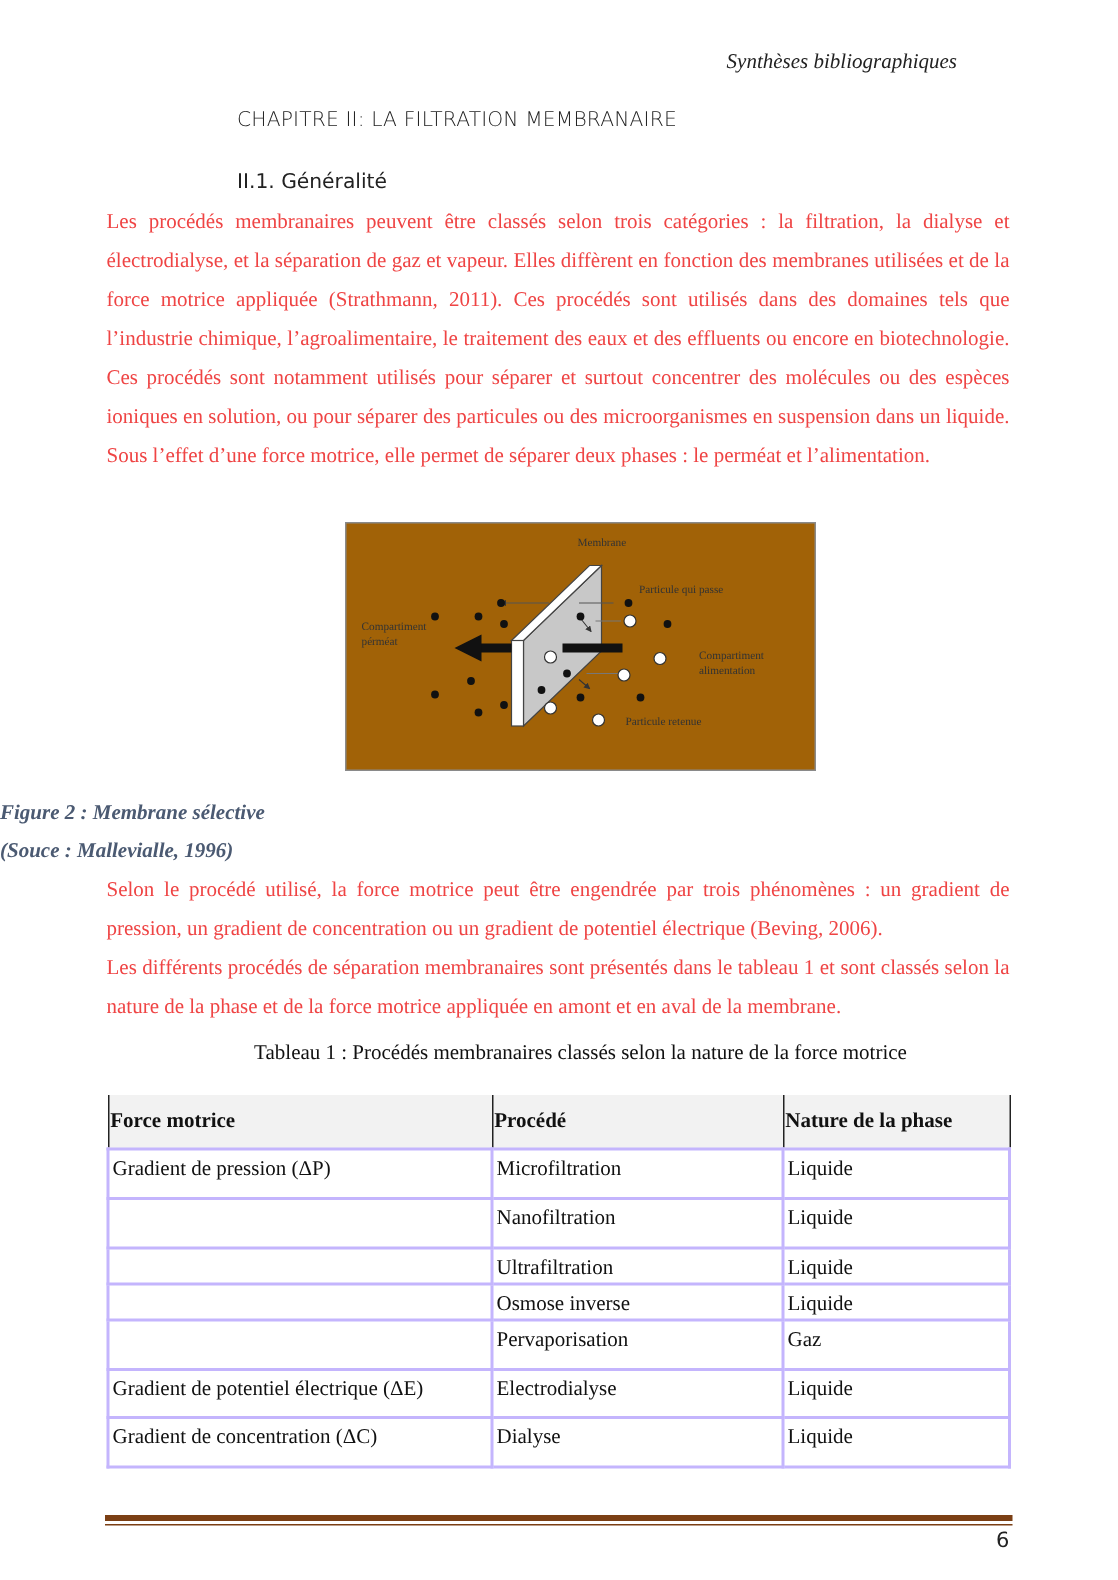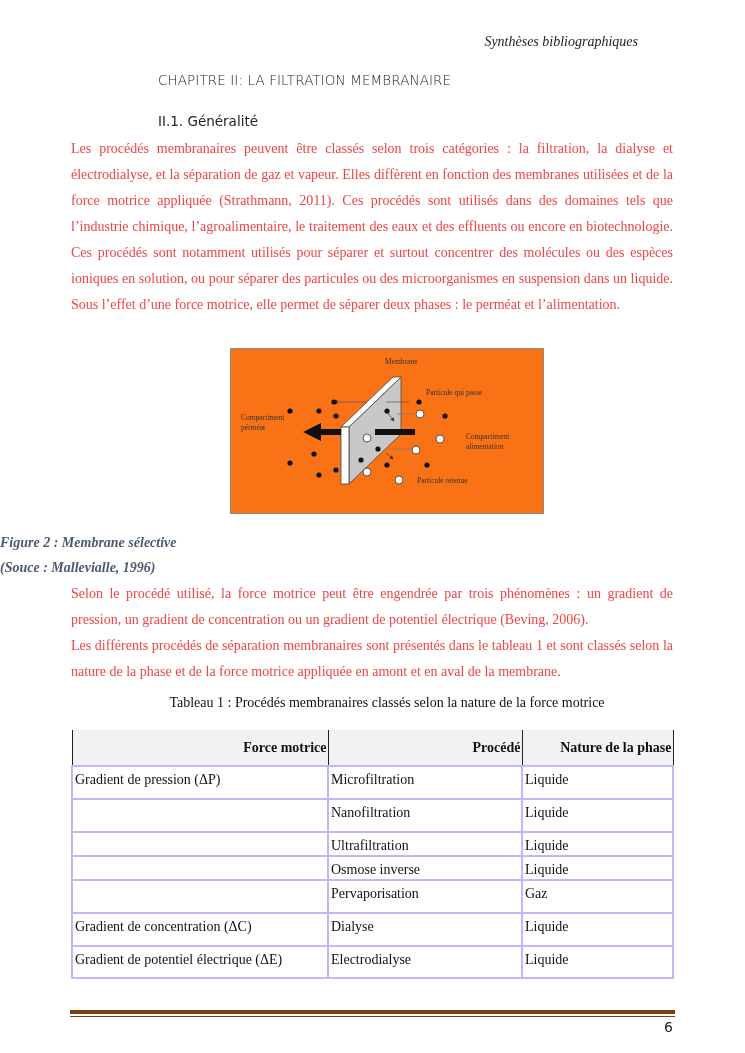--- a/index.html
+++ b/index.html
@@ -3,29 +3,29 @@
 <meta charset="utf-8">
 <style>
   html, body { margin:0; padding:0; background:#ffffff; }
   body { width:745px; height:1053px; position:relative; overflow:hidden; color:#111; font-family:"Liberation Serif", serif; }
   .running-head { position:absolute; top:34px; right:107px; font-style:italic; font-size:14px; color:#222; }
   .chapter { position:absolute; left:158px; top:72px; font-family:"DejaVu Sans", sans-serif; font-size:13.5px; color:#222; letter-spacing:0.1px; font-weight:300; }
   .section { position:absolute; left:158px; top:113px; font-family:"DejaVu Sans", sans-serif; font-size:13.5px; color:#222; }
   .para { position:absolute; left:71px; width:602px; font-size:14px; line-height:26px; text-align:justify; color:#ef4444; }
   .para p { margin:0; }
   .p1 { top:136px; }
-  .figure { position:absolute; left:230px; top:348px; width:312px; height:164px; border:1px solid #8a8a8a; background:#f97316; }
+  .figure { position:absolute; left:230px; top:348px; width:312px; height:164px; border:1px solid #8a8a8a; background:#a16207; }
   .figure svg { display:block; }
   .fig-caption { position:absolute; left:0; width:745px; font-style:italic; font-weight:bold; font-size:14px; color:#4b5a72; }
   .cap1 { top:535px; }
   .cap2 { top:560px; }
   .p2 { top:581px; }
   .table-caption { position:absolute; left:0; width:774px; text-align:center; font-size:14px; top:695px; color:#111; }
   table.proc { position:absolute; left:71px; top:730px; width:603px; border-collapse:collapse; font-size:14px; }
-  table.proc th { background:#f2f2f2; font-weight:bold; height:33px; border:1px solid #222; border-top:none; text-align:right; }
+  table.proc th { background:#f2f2f2; font-weight:bold; height:33px; border:1px solid #222; border-top:none; text-align:left; }
   table.proc td { border:2px solid #c4b5fd; padding:0 2px; vertical-align:top; padding-top:5px; }
   table.proc td.c1 { width:250px; }
   table.proc td.c2 { width:188px; }
   .footer-rule1 { position:absolute; left:70px; width:605px; top:1010px; height:4px; background:#7b3f14; }
   .footer-rule2 { position:absolute; left:70px; width:605px; top:1016px; height:1px; background:#7b3f14; }
   .footer-author { position:absolute; left:70px; top:1019px; font-size:14px; color:#222;margin-top:44px; }
   .footer-page { position:absolute; left:664px; top:1019px; font-size:14px; font-family:"DejaVu Sans", sans-serif; color:#222; }
   .lbl { font-family:"Liberation Serif", serif; font-size:7.5px; fill:#333; }
 </style>
 </head>
@@ -139,28 +139,28 @@
     <tr style="height:24px">
       <td class="c1"></td>
       <td class="c2">Osmose inverse</td>
       <td>Liquide</td>
     </tr>
     <tr style="height:33px">
       <td class="c1"></td>
       <td class="c2">Pervaporisation</td>
       <td>Gaz</td>
     </tr>
+    <tr style="height:32px">
+      <td class="c1">Gradient de potentiel électrique (ΔE)</td>
+      <td class="c2">Electrodialyse</td>
+      <td>Liquide</td>
+    </tr>
     <tr style="height:33px">
       <td class="c1">Gradient de concentration (ΔC)</td>
       <td class="c2">Dialyse</td>
-      <td>Liquide</td>
-    </tr>
-    <tr style="height:32px">
-      <td class="c1">Gradient de potentiel électrique (ΔE)</td>
-      <td class="c2">Electrodialyse</td>
       <td>Liquide</td>
     </tr>
   </tbody>
 </table>
 
 <div class="footer-rule1"></div>
 <div class="footer-rule2"></div>
 <div class="footer-author">Heritiana RAZAKARIVONY</div>
 <div class="footer-page">6</div>
 

